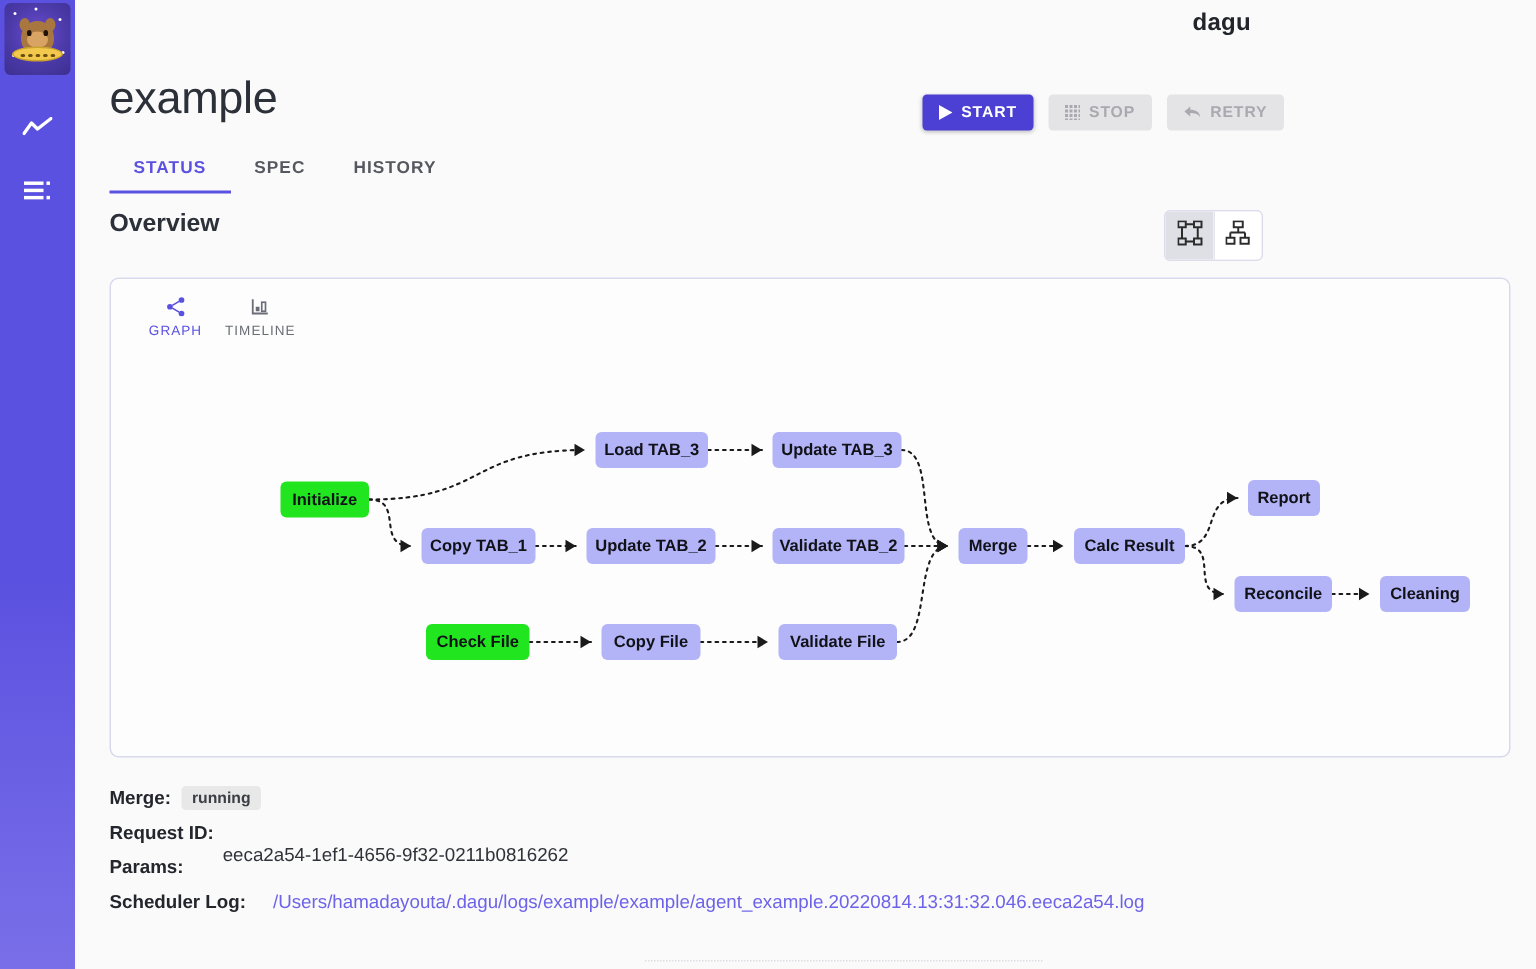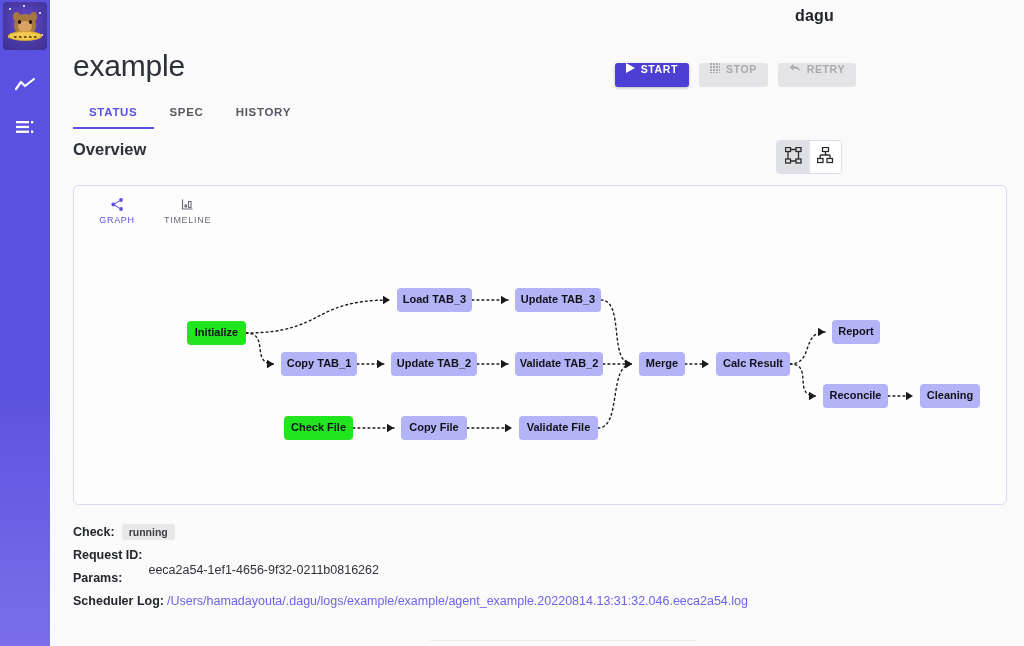--- a/index.html
+++ b/index.html
@@ -68,21 +68,21 @@
   #title {
     position:absolute; left: 23px; top: 49px;
     font-size: 30px; font-weight: normal; color: #2c3038; letter-spacing: -.2px;
   }
 
   
   #actions { position:absolute; right: 0px; top: 63px; display:flex; gap: 10px; }
   .btn {
     height: 24px; min-width: 68px; padding: 0 11px;
     border: none; border-radius: 3px;
-    display:flex; align-items:flex-start; justify-content:center; gap:6px;
+    display:flex; align-items:center; justify-content:center; gap:6px;
     font-size: 10.5px; font-weight: bold; letter-spacing: .6px;
     font-family: "Liberation Sans", sans-serif;
     cursor: pointer;
   }
   .btn-start { background:#4b3fd4; color:#fff; box-shadow:0 1px 3px rgba(0,0,0,.25); }
   .btn-disabled { background:#e4e4e6; color:#a9a9b0; cursor:default; }
   .btn svg { display:block; }
 
   
   #tabs { position:absolute; left: 23px; top: 99px; display:flex; gap: 0px; }
@@ -113,21 +113,21 @@
   }
   .lt-btn + .lt-btn { border-left:1px solid #e6e6f0; }
   .lt-btn.selected { background:#dfdfe6; }
 
   
   #graph-card {
     position:absolute; left: 23px; top: 185px;
     width: 934px; height: 320px;
     border: 1px solid #d9d9ee; border-radius: 6px; background:#fdfdfd;
   }
-  #graph-tabs { position:absolute; left: 20px; top: 12px; display:flex; gap: 24px; }
+  #graph-tabs { position:absolute; left: 20px; top: 12px; display:flex; gap: 10px; }
   .gtab { display:flex; flex-direction:column; align-items:center; gap:4px; cursor:pointer; min-width:46px; }
   .gtab .glabel { font-size: 9px; letter-spacing:.7px; color:#6a6d76; font-weight:normal; }
   .gtab.active .glabel { color:#5b51e0; }
   .gtab svg { display:block; }
 
   
   #graph-svg { position:absolute; left:0; top:0; width:934px; height:318px; }
   .node-rect { rx:4; ry:4; stroke:none; }
   .node-running { fill:#20e51f; }
   .node-none { fill:#b3b3f7; }
@@ -141,21 +141,21 @@
 
   
   #details { position:absolute; left: 23px; top: 520px; width: 930px; }
   .drow { display:flex; align-items:center; height: 23px; font-size: 12.5px; color:#2f3238; }
   .dlabel { font-weight:bold; color:#23262c; }
   .dval { margin-left:6px; color:#2f3238;margin-top:30px; }
   .chip {
     margin-left:7px; background:#e8e8e8; color:#3b3e44;
     padding: 2px 7px; border-radius:3px; font-size:10.5px; font-weight:bold;
   }
-  .dlink { margin-left:3px; color:#6d63e8; text-decoration:none; font-size:12.5px; }
+  .dlink { margin-left:18px; color:#6d63e8; text-decoration:none; font-size:12.5px; }
   .inline-gap { margin-left:16px; }
   #footer-ghost {
     position:absolute; left: 380px; bottom: 0px; width: 265px; height: 6px;
     border-top: 1px dotted #d5d5dd; opacity:.8;
   }
 </style>
 </head>
 <body>
 
 <div id="sidebar">
@@ -390,21 +390,21 @@
           <g>
             <rect x="846" y="198" width="60" height="24" rx="4" ry="4" class="node-rect node-none"></rect>
             <text x="876" y="210.5" class="node-label">Cleaning</text>
           </g>
         </g>
       </svg>
   </div>
 
   <div id="details">
     <div class="drow">
-      <span class="dlabel">Check:</span>
+      <span class="dlabel">Merge:</span>
       <span class="chip">running</span>
     </div>
     <div class="drow">
       <span class="dlabel">Request ID:</span>
       <span class="dval">eeca2a54-1ef1-4656-9f32-0211b0816262</span>
     </div>
     <div class="drow">
       <span class="dlabel">Params:</span>
       <span class="dval"></span>
     </div>

